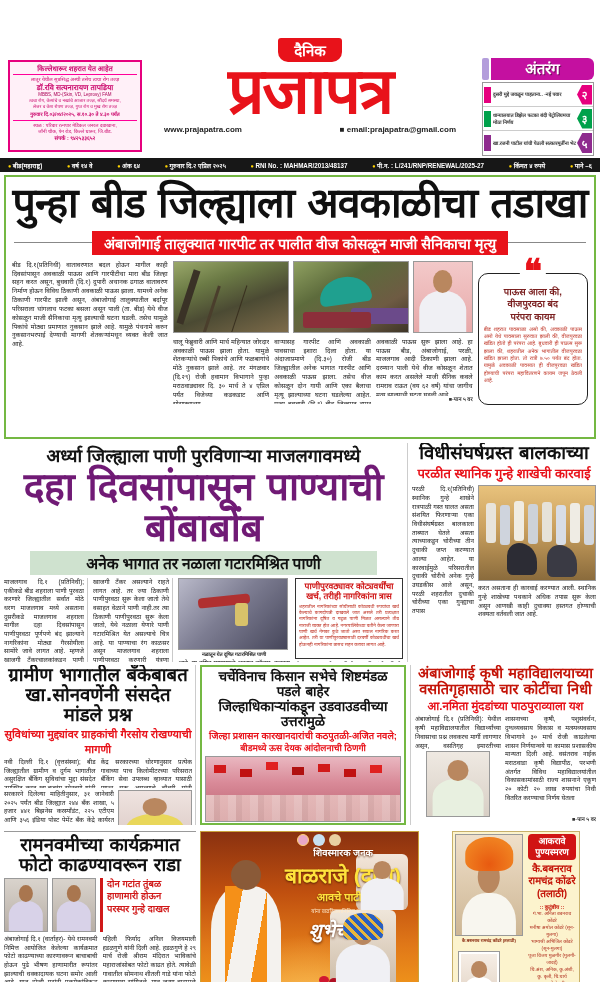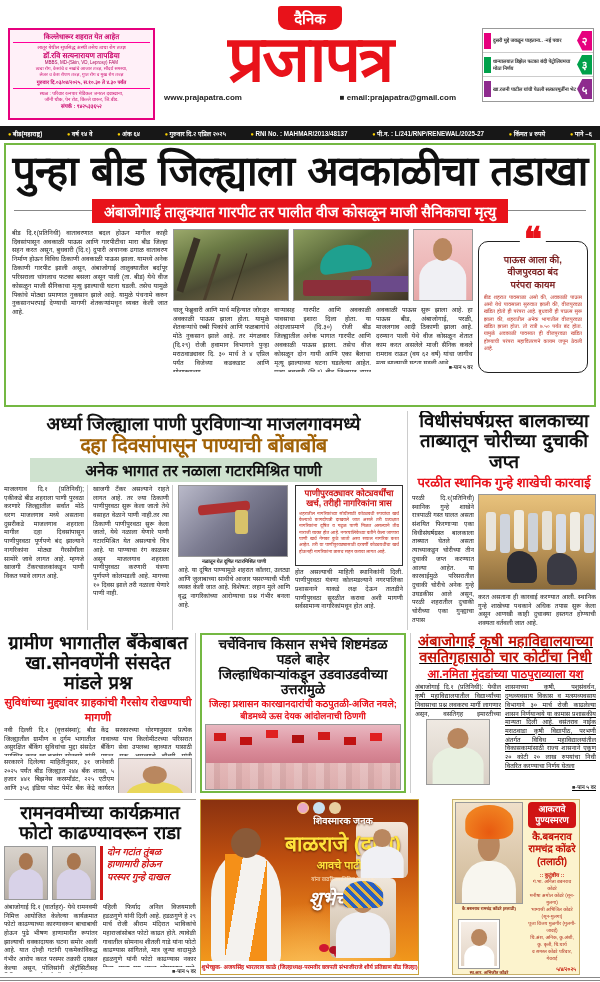--- a/index.html
+++ b/index.html
@@ -2,27 +2,27 @@
 <html><head>
 <meta charset="utf-8">
 <style>
   * { margin:0; padding:0; box-sizing:border-box; }
   html,body { background:#e9e9e9; }
   body { font-family:"Liberation Sans", sans-serif; }
   #page {
     position:relative; width:600px; height:982px; background:#fff;
     margin:0 auto; overflow:hidden;
   }
-  .abs { position:absolute; }
+  .abs { position:absolute;margin-top:32px; }
   .jt { text-align:justify; overflow:hidden; }
   .ctr { text-align:center; }
 
   
   .pink-ad {
-    left:8px; top:28px; width:147px; height:92px;
+    left:8px; top:28px; width:134px; height:92px;
     border:2px solid #e6007e; background:#fff0f8; color:#cc0a6e;
     padding:2px 3px; text-align:center; overflow:hidden;
   }
   .pink-ad .l1 { font-weight:bold; font-size:7px; border-bottom:1px solid #f09; padding-bottom:1px; }
   .pink-ad .l2 { font-size:5px; margin-top:1px; }
   .pink-ad .doc { font-weight:bold; font-size:7.5px; }
   .pink-ad .deg { font-size:4.5px; color:#a05; }
   .pink-ad .srv { font-size:4.6px; }
   .pink-ad .sch { font-size:5.2px; font-weight:bold; margin-top:1px; }
   .pink-ad .addr { font-size:4.8px; border-top:1px solid #f09; margin-top:2px; padding-top:1px; }
@@ -132,24 +132,24 @@
   .ph-woman { background:linear-gradient(180deg,#efe9e2 0%,#d8cfc5 100%); }
   .ph-woman.person::after { background:#e8f0e0; }
   .ph-injured { background:linear-gradient(180deg,#d9d3cc 0%,#b8afa6 100%); }
   .ph-injured.person::before { background:#a9764f; }
   .ph-injured.person::after { background:#d8d2e8; }
   .ph-child { background:linear-gradient(180deg,#f6eee6 0%,#e2d3c4 100%); }
   .ph-child.person::before { top:16%; width:44%; height:38%; }
   .ph-child.person::after { top:52%; background:#fff; }
 
   
-  .story-head-xl { font-size:20px; font-weight:900; color:#a16207; letter-spacing:-0.5px; line-height:1.05;
+  .story-head-xl { font-size:39px; font-weight:900; color:#701a75; letter-spacing:-0.5px; line-height:1.05;
     font-family:"DejaVu Sans", sans-serif; }
   .kicker { font-size:18px; font-weight:900; color:#141414; }
-  .greensub { background:#cfe2cf; font-size:15.5px; font-weight:900; color:#111; padding:1px 8px; margin:2px 26px 0; }
+  .greensub { background:#cfe2cf; font-size:15.5px; font-weight:900; color:#111; padding:1px 8px; margin:2px 26px 0;font-family:Liberation Serif, serif; }
   .redsub { color:#e8121a; font-weight:900; }
   .body-txt { font-size:6.3px; line-height:1.38; color:#1d1d1d; }
   .cont-mark { font-size:5.5px; font-weight:bold; color:#333; text-align:right; }
   .vline-r { border-right:1px solid #c9c9c9; }
 
   
   .water { left:4px; top:411px; width:404px; height:219px; overflow:hidden; padding-right:4px; border-right:1px solid #ccc; }
   .water-content { display:flex; gap:5px; margin-top:3px; height:146px; }
   .water-content .c { font-size:6.3px; }
   .wbox { border:1px solid #333; padding:2px 3px; background:#fff; }
@@ -170,28 +170,28 @@
     font-family:"DejaVu Sans", sans-serif; }
   .bank .redsub { font-size:11px; text-align:center; margin-top:1px; }
   .two-col { display:flex; gap:5px; }
   .two-col .c { flex:1; }
 
   .kisan { left:200px; top:633px; width:206px; height:160px; border:2px solid #74b843; padding:2px 3px; overflow:hidden; }
   .kisan h3 { font-size:13.5px; font-weight:900; color:#101010; line-height:1.12; text-align:center;
     font-family:"DejaVu Sans", sans-serif; }
   .kisan .redsub { font-size:9.5px; text-align:center; line-height:1.2; margin-top:1px; }
 
-  .krishi { left:410px; top:633px; width:186px; height:160px; overflow:hidden; border-left:1px solid #ccc; padding-left:4px;text-decoration:underline; }
+  .krishi { left:410px; top:633px; width:186px; height:160px; overflow:hidden; border-left:1px solid #ccc; padding-left:4px; }
   .krishi h3 { font-size:14.5px; font-weight:900; color:#c41408; line-height:1.12; text-align:center;
     font-family:"DejaVu Sans", sans-serif; }
   .krishi .redsub { font-size:11.5px; text-align:center; margin-top:1px; }
 
   
   .ram { left:4px; top:799px; width:192px; height:176px; overflow:hidden; border-top:1px solid #999; padding-top:3px; }
-  .ram-mid { display:flex; gap:4px; margin-top:3px;font-style:italic; }
+  .ram-mid { display:flex; gap:4px; margin-top:3px; }
   .subbox { flex:1; border-left:3px solid #d01818; padding-left:4px; }
   .subbox div { color:#d01818; font-weight:900; font-size:9.5px; line-height:1.3; }
 
   .shivad { left:200px; top:799px; width:219px; height:176px; overflow:hidden; border:1px solid #caa23c;
     background:
       radial-gradient(circle at 50% 120%, #ffd27a 0%, rgba(255,210,122,0) 45%),
       linear-gradient(180deg,#8a3110 0%,#c0500f 35%,#e07818 65%,#f6a01c 100%);
   }
   .shiv-figure-l { position:absolute; left:6px; top:28px; width:78px; height:135px; }
   .shiv-figure-l .head { position:absolute; top:0; left:24px; width:30px; height:30px; background:#8a5a38; border-radius:50%; }
@@ -260,20 +260,24 @@
   <div class="abs mast">
     <div class="dainik">दैनिक</div>
     <div class="ptitle">प्रजापत्र</div>
     <div class="urls">
       <span>www.prajapatra.com</span>
       <span>■ email:prajapatra@gmail.com</span>
     </div>
   </div>
 
   <div class="abs antarang">
+    <div class="ant-head">
+      <div class="ant-bar"></div>
+      <div class="ant-title">अंतरंग</div>
+    </div>
     <div class="ant-list">
       <div class="ant-item">
         <div class="ant-sq" style="background:#e6007e"></div>
         <div class="ant-txt">दुसरी मुद्दे जवळून पाहताना.. -नई पवार</div>
         <div class="ant-num" style="background:#e6007e">२</div>
       </div>
       <div class="ant-item">
         <div class="ant-sq" style="background:#00a14b"></div>
         <div class="ant-txt">धान्यालयात डिझेल फटका बंदी पेट्रोलियमचा मोठा निर्णय</div>
         <div class="ant-num" style="background:#00a14b">३</div>
@@ -354,21 +358,20 @@
           <div class="bb">शहरातील नागरिकांच्या सोयीसाठी कोट्यवधी रुपयांचा खर्च केल्याचे कागदोपत्री दाखवले जात असले तरी प्रत्यक्षात नागरिकांना दूषित व गढूळ पाणी मिळत असल्याने तीव्र नाराजी व्यक्त होत आहे. नगरपालिकेच्या वतीने केला जाणारा पाणी खर्च नेमका कुठे जातो असा सवाल नागरिक करत आहेत. तरी या पाणीपुरवठ्यासाठी दरवर्षी कोट्यवधींचा खर्च होऊनही नागरिकांना त्रासच सहन करावा लागत आहे.</div>
         </div>
         <div class="body-txt jt" style="height:62px;margin-top:2px">होत असल्याची माहिती स्थानिकांनी दिली. पाणीपुरवठा यंत्रणा कोलमडल्याने नगरपालिका प्रशासनाने याकडे लक्ष देऊन तातडीने पाणीपुरवठा सुरळीत करावा अशी मागणी सर्वसामान्य नागरिकांमधून होत आहे.</div>
       </div>
     </div>
   </div>
 
   <div class="abs bike">
     <h3>
       <div>विधीसंघर्षग्रस्त बालकाच्या</div>
-      <div>ताब्यातून चोरीच्या दुचाकी जप्त</div>
     </h3>
     <div class="redsub">परळीत स्थानिक गुन्हे शाखेची कारवाई</div>
     <div class="bike-content">
       <div class="body-txt jt" style="width:62px;height:158px">परळी दि.१(प्रतिनिधी) स्थानिक गुन्हे शाखेने रात्रपाळी गस्त घालत असता संशयित फिरणाऱ्या एका विधीसंघर्षग्रस्त बालकाला ताब्यात घेतले असता त्याच्याकडून चोरीच्या तीन दुचाकी जप्त करण्यात आल्या आहेत. या कारवाईमुळे परिसरातील दुचाकी चोरीचे अनेक गुन्हे उघडकीस आले असून, परळी शहरातील दुचाकी चोरीच्या एका गुन्ह्याचा तपास</div>
       <div style="flex:1">
         <div class="photo ph-bikes" style="width:100%;height:96px"></div>
         <div class="body-txt jt" style="height:52px;margin-top:3px">करत असताना ही कारवाई करण्यात आली. स्थानिक गुन्हे शाखेच्या पथकाने अधिक तपास सुरू केला असून आणखी काही दुचाक्या हस्तगत होण्याची शक्यता वर्तवली जात आहे.</div>
 
       </div>
     </div>

